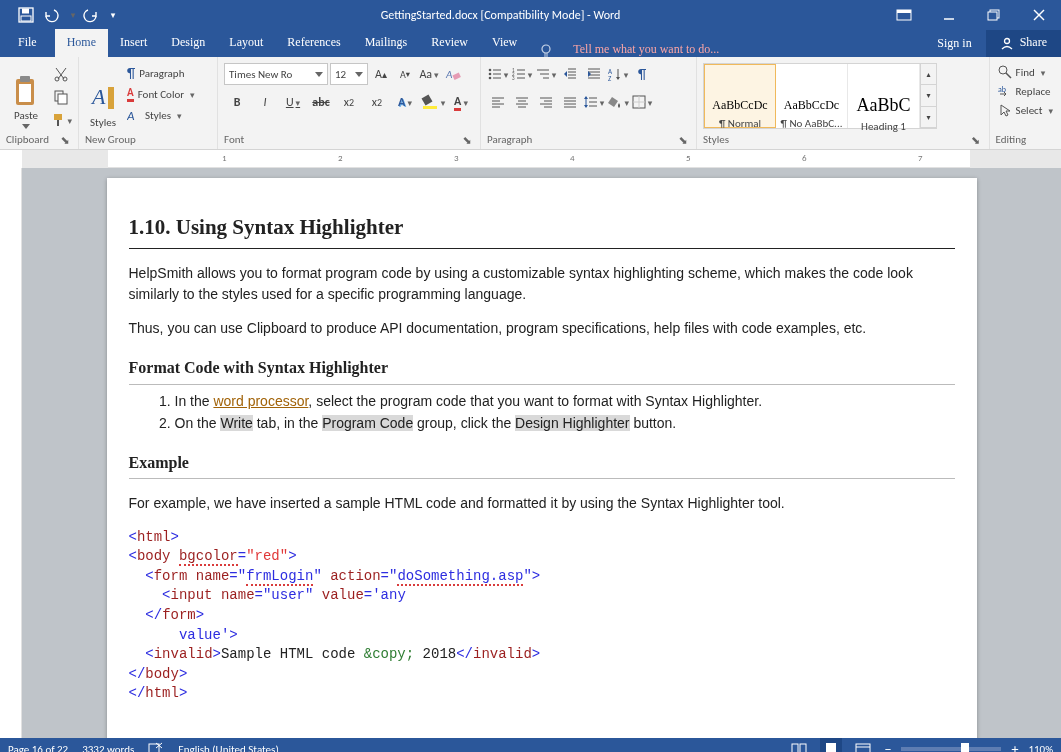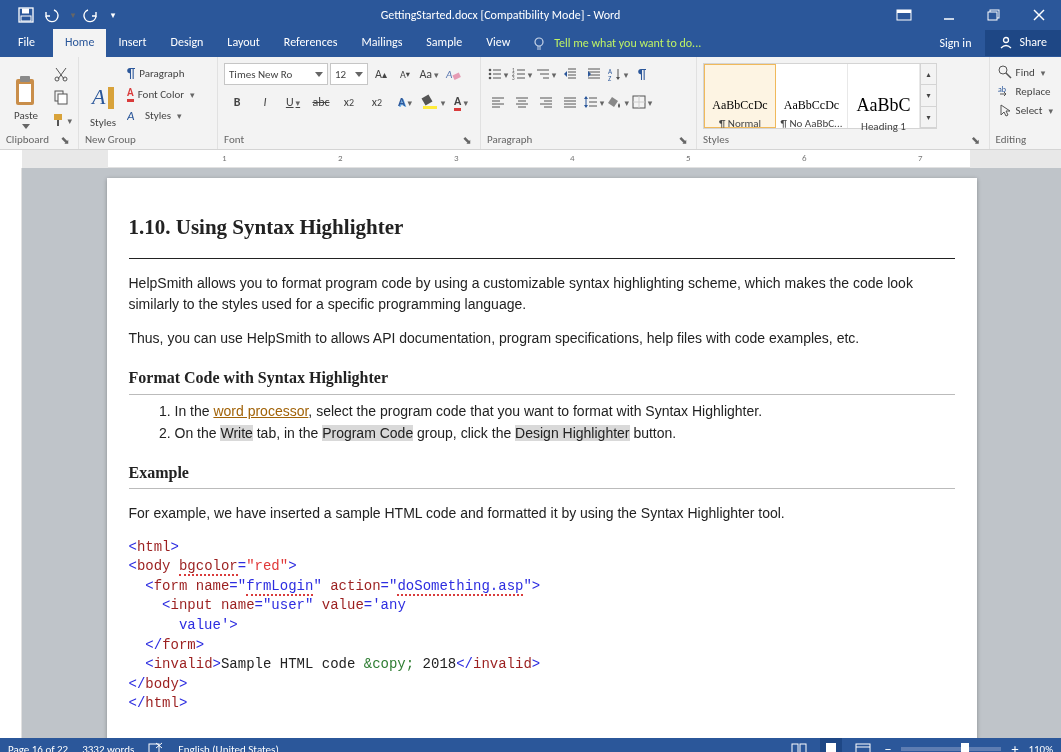--- a/index.html
+++ b/index.html
@@ -4,25 +4,25 @@
 <style>
 * { box-sizing: border-box; margin: 0; padding: 0; }
 body { font-family: "Segoe UI", Calibri, sans-serif; font-size: 12px; background: #e6e6e6; width: 1061px; height: 752px; overflow: hidden; color: #444; }
 .titlebar { background: #2b579a; height: 29px; display: flex; align-items: center; color: #fff; font-size: 12px; }
 .qat { display: flex; align-items: center; gap: 2px; padding-left: 14px; }
 .qat .ic { width:24px; height:24px; display:flex; align-items:center; justify-content:center; }
 .title { flex:1; text-align:center; }
 .wincontrols { display:flex; gap:0; }
 .wincontrols .wc { width:45px; height:29px; display:flex; align-items:center; justify-content:center; }
 .wc.restdn { width:45px; }
-.tabrow { background:#2b579a; height:28px; display:flex; color:#fff; }
+.tabrow { background:#2b579a; height:28px; display:flex; align-items:flex-end; color:#fff;font-family:Liberation Serif, serif; }
 .tab { padding:6px 12px 7px; font-size:12px; cursor:pointer; }
 .tab.file { padding-left:18px; padding-right:18px; }
 .tab.active { background:#f3f3f3; color:#2b579a; }
-.tellme { display:flex; align-items:center; gap:8px; color:#bef264; padding-left:10px; }
+.tellme { display:flex; align-items:center; gap:20px; color:#fca5a5; padding-left:10px; }
 .right-tabs { margin-left:auto; display:flex; align-items:center; }
 .share-btn { background:#1e4785; color:#fff; display:flex; align-items:center; gap:6px; padding:5px 14px 7px; }
 .signin { padding:6px 14px; }
 .ribbon { background:#f3f3f3; height:93px; border-bottom:1px solid #d4d4d4; display:flex; }
 .group { border-right:1px solid #e1e1e1; display:flex; flex-direction:column; padding:2px 6px 0; }
 .group-body { flex:1; display:flex; align-items:flex-start; gap:4px; padding-top:4px; }
 .group-label { text-align:left; font-size:11px; color:#666; padding:2px 0 3px; position:relative;}
 .group-label .launcher { position:absolute; right:0; bottom:2px; width:14px; height:14px; display:flex; align-items:center; justify-content:center;}
 .bigbtn { display:flex; flex-direction:column; align-items:center; justify-content:flex-end; width:40px; height:66px; font-size:11px; gap:2px;}
 .smallbtn { display:flex; align-items:center; gap:4px; height:20px; font-size:11px; padding:0 2px;}
@@ -41,21 +41,21 @@
 .gallery-more div {flex:1; display:flex; align-items:center; justify-content:center; font-size:8px; border-bottom:1px solid #d4d4d4;}
 .editing-item {display:flex; align-items:center; gap:4px; font-size:11px; padding:2px 2px;justify-content:space-between; }
 .ruler-area { background:#fff; }
 .hruler { height:18px; background:#fff; border-bottom:1px solid #e1e1e1; margin-left:22px; position:relative; font-size:9px; color:#777;}
 .hruler .shade { position:absolute; top:0; height:18px; background:#e8e8e8;}
 .docarea { display:flex; height:570px; background:#e6e6e6;}
 .vruler { width:22px; background:#fff; border-right:1px solid #e1e1e1; position:relative;}
 .scroll { flex:1; overflow:auto; background:#bfc4c9; padding:10px 26px 20px; }
 .page { background:#fff; width:870px; min-height:700px; margin:0 auto; box-shadow:0 1px 4px rgba(0,0,0,0.3); padding:30px 22px 40px;}
 .doc { font-family:Verdana, Arial, sans-serif; font-size:14px; color:#222; line-height:1.45;}
-.doc h1 { font-family:Verdana; font-weight:bold; font-size:21px; margin:4px 0 6px; border-bottom:1px solid #222; padding-bottom:16px;}
+.doc h1 { font-family:Verdana; font-weight:bold; font-size:21px; margin:4px 0 6px; border-bottom:1px solid #222; padding-bottom:6px;}
 .doc h2 { font-family:Verdana; font-weight:bold; font-size:16px; margin:18px 0 6px; border-bottom:1px solid #bbb; padding-bottom:4px;}
 .doc p { margin:14px 0;}
 .doc ol { margin:6px 0 6px 46px;}
 .doc ol li { margin:2px 0;}
 .link { color:#a16207; text-decoration:underline;}
 .hil { background:#d9d9d9; }
 .code { font-family:"Courier New", monospace; font-size:14px; line-height:1.4; }
 .code .brk{color:#2d2de0;} .code .tag{color:#9b1f1f;} .code .attr{color:#9b1f1f;} .code .str{color:#e03838;} .code .strblue{color:#2d2de0;} .code .ent{color:#2e7d32;} .code .spellerr{border-bottom:2px dotted #d93b3b;}
 .statusbar { height:22px; background:#2b579a; color:#fff; display:flex; align-items:center; font-size:11px; padding:0 8px; gap:14px;}
 .statusbar .right { margin-left:auto; display:flex; align-items:center; gap:10px;}
@@ -122,21 +122,21 @@
 </div>
 
 <div class="tabrow">
   <div class="tab file">File</div>
   <div class="tab active">Home</div>
   <div class="tab">Insert</div>
   <div class="tab">Design</div>
   <div class="tab">Layout</div>
   <div class="tab">References</div>
   <div class="tab">Mailings</div>
-  <div class="tab">Sample</div>
+  <div class="tab">Review</div>
   <div class="tab">View</div>
   <div class="tellme">
     <svg width="14" height="14">
         <circle cx="7" cy="6" r="4" fill="none" stroke="#c8d5e8" stroke-width="1.2"></circle>
         <line x1="5" y1="11" x2="9" y2="11" stroke="#c8d5e8"></line>
         <line x1="5" y1="13" x2="9" y2="13" stroke="#c8d5e8"></line>
       </svg>
     <span>Tell me what you want to do...</span>
   </div>
   <div class="right-tabs">
@@ -238,21 +238,21 @@
               <text x="1" y="12" font-size="11" fill="#5a77b0" font-style="italic">A</text>
               <rect x="8" y="8" width="7" height="5" fill="#e69bb3" transform="rotate(-25 11 10)"></rect>
             </svg>
           </div>
       </div>
       <div class="stackh fontrow2">
         <div class="btn22" style="font-weight:bold;">B</div>
         <div class="btn22" style="font-style:italic;">I</div>
         <div class="btn22 dd-arrow" style="text-decoration:underline;">U</div>
         <div class="btn22">
-            <span style="text-decoration:line-through;">abc</span>
+            <span style="text-decoration:line-through;font-weight:bold;">abc</span>
           </div>
         <div class="btn22">x<sub>2</sub></div>
         <div class="btn22">x<sup>2</sup></div>
         <div class="btn22 dd-arrow">
             <span style="color:#2b579a;font-weight:bold;text-shadow:1px 1px #6fb0e8;">A</span>
           </div>
         <div class="btn22 dd-arrow">
             <svg width="18" height="16">
               <rect x="2" y="2" width="8" height="8" fill="#555" transform="rotate(-30 6 6)"></rect>
               <rect x="2" y="12" width="14" height="3" fill="#ffeb3b"></rect>
@@ -451,35 +451,35 @@
   </div>
 </div>
 
 <div class="docarea">
   <div class="vruler"></div>
   <div class="scroll">
     <div class="page">
       <div class="doc">
         <h1>1.10. Using Syntax Highlighter</h1>
         <p>HelpSmith allows you to format program code by using a customizable syntax highlighting scheme, which makes the code look similarly to the styles used for a specific programming language.</p>
-        <p>Thus, you can use HelpSmith to allows API documentation, program specifications, help files with code examples, etc.</p>
+        <p>Thus, you can use Clipboard to produce API documentation, program specifications, help files with code examples, etc.</p>
         <h2>Format Code with Syntax Highlighter</h2>
         <ol>
           <li><span>In the </span><span class="link">word processor</span><span>, select the program code that you want to format with Syntax Highlighter.</span></li>
           <li><span>On the </span><span class="hil">Write</span><span> tab, in the </span><span class="hil">Program Code</span><span> group, click the </span><span class="hil">Design Highlighter</span><span> button.</span></li>
         </ol>
         <h2>Example</h2>
         <p>For example, we have inserted a sample HTML code and formatted it by using the Syntax Highlighter tool.</p>
         <div class="code">
 <div><span class="brk">&lt;</span><span class="tag">html</span><span class="brk">&gt;</span></div>
 <div><span class="brk">&lt;</span><span class="tag">body</span><span> </span><span class="attr spellerr">bgcolor</span><span class="brk">=</span><span class="str">"red"</span><span class="brk">&gt;</span></div>
 <div><span style="white-space:pre">  </span><span class="brk">&lt;</span><span class="tag">form</span><span> </span><span class="attr">name</span><span class="brk">=</span><span class="strblue">"</span><span class="strblue spellerr">frmLogin</span><span class="strblue">"</span><span> </span><span class="attr">action</span><span class="brk">=</span><span class="strblue">"</span><span class="strblue spellerr">doSomething.asp</span><span class="strblue">"</span><span class="brk">&gt;</span></div>
 <div><span style="white-space:pre">    </span><span class="brk">&lt;</span><span class="tag">input</span><span> </span><span class="attr">name</span><span class="brk">=</span><span class="strblue">"</span><span class="strblue">user</span><span class="strblue">"</span><span> </span><span class="attr">value</span><span class="brk">=</span><span class="strblue">'</span><span class="strblue">any</span></div>
+<div><span style="white-space:pre">  </span><span class="brk">&lt;/</span><span class="tag">form</span><span class="brk">&gt;</span></div>
 <div><span class="strblue" style="white-space:pre">      value</span><span class="strblue">'</span><span class="brk">&gt;</span></div>
-<div><span style="white-space:pre">  </span><span class="brk">&lt;/</span><span class="tag">form</span><span class="brk">&gt;</span></div>
 <div><span style="white-space:pre">  </span><span class="brk">&lt;</span><span class="tag">invalid</span><span class="brk">&gt;</span><span>Sample HTML code </span><span class="ent">&amp;copy;</span><span> 2018</span><span class="brk">&lt;/</span><span class="tag">invalid</span><span class="brk">&gt;</span></div>
 <div><span class="brk">&lt;/</span><span class="tag">body</span><span class="brk">&gt;</span></div>
 <div><span class="brk">&lt;/</span><span class="tag">html</span><span class="brk">&gt;</span></div>
         </div>
       </div>
     </div>
   </div>
 </div>
 
 <div class="statusbar">

